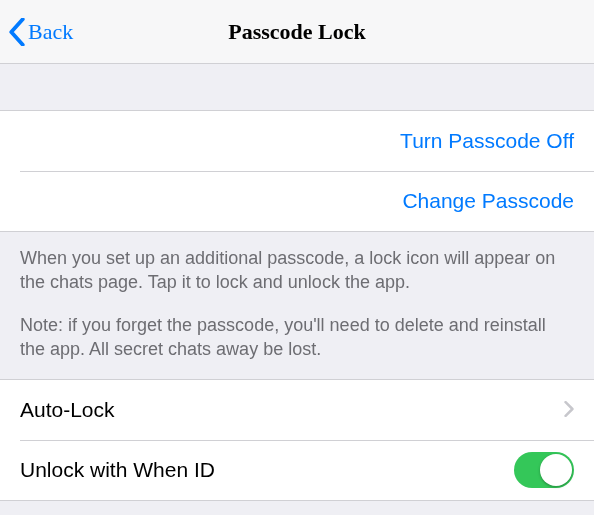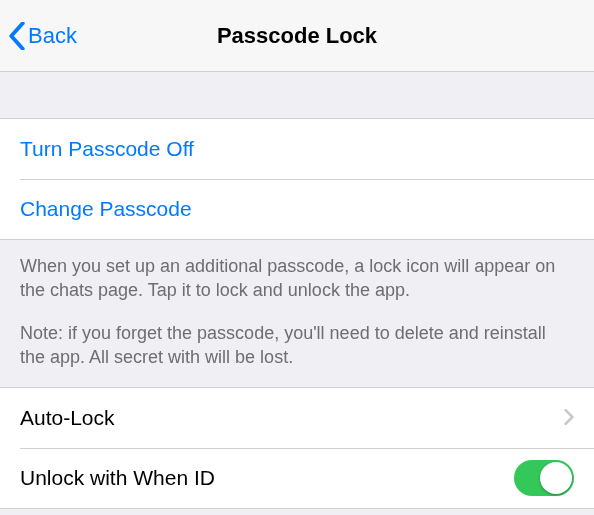--- a/index.html
+++ b/index.html
@@ -4,26 +4,27 @@
 <style>
   * { margin: 0; padding: 0; box-sizing: border-box; }
   html, body { width: 594px; height: 515px; }
   body {
     font-family: -apple-system, "Helvetica Neue", Helvetica, Arial, sans-serif;
     background: #efeff4;
     color: #000;
     -webkit-font-smoothing: antialiased;
   }
   .navbar {
-    height: 72px;
+    height: 64px;
     background: #f7f7f8;
     border-bottom: 1px solid #d0d0d4;
     position: relative;
     display: flex;
     align-items: center;
+    font-family: Liberation Serif, serif;
   }
   .back-btn {
     display: flex;
     align-items: center;
     color: #017aff;
     font-size: 22px;
     padding-left: 8px;
     cursor: pointer;
   }
   .back-btn svg { display: block; }
@@ -42,20 +43,21 @@
     border-top: 1px solid #d0d0d4;
     border-bottom: 1px solid #d0d0d4;
   }
   .cell {
     min-height: 60px;
     display: flex;
     align-items: center;
     padding: 0 20px;
     font-size: 21px;
     position: relative;
+    justify-content: flex-end;
   }
   .cell + .cell::before {
     content: "";
     position: absolute;
     left: 20px; right: 0; top: 0;
     height: 1px;
     background: #d0d0d4;
   }
   .link-cell { color: #017aff; cursor: pointer; }
   .footer-text {
@@ -107,21 +109,21 @@
   <div class="cell link-cell">
     <span>Turn Passcode Off</span>
   </div>
   <div class="cell link-cell">
     <span>Change Passcode</span>
   </div>
 </div>
 
 <div class="footer-text">
   <p>When you set up an additional passcode, a lock icon will appear on the chats page. Tap it to lock and unlock the app.</p>
-  <p>Note: if you forget the passcode, you'll need to delete and reinstall the app. All secret with will be lost.</p>
+  <p>Note: if you forget the passcode, you'll need to delete and reinstall the app. All secret chats away be lost.</p>
 </div>
 
 <div class="group">
   <div class="cell">
     <span class="cell-label">Auto-Lock</span>
     <span class="chevron">
       <svg width="10" height="16" viewBox="0 0 8 14" fill="none">
         <polyline points="1,1 7,7 1,13" stroke="#c7c7cc" stroke-width="2.2" stroke-linecap="round" stroke-linejoin="round"></polyline>
       </svg>
     </span>

